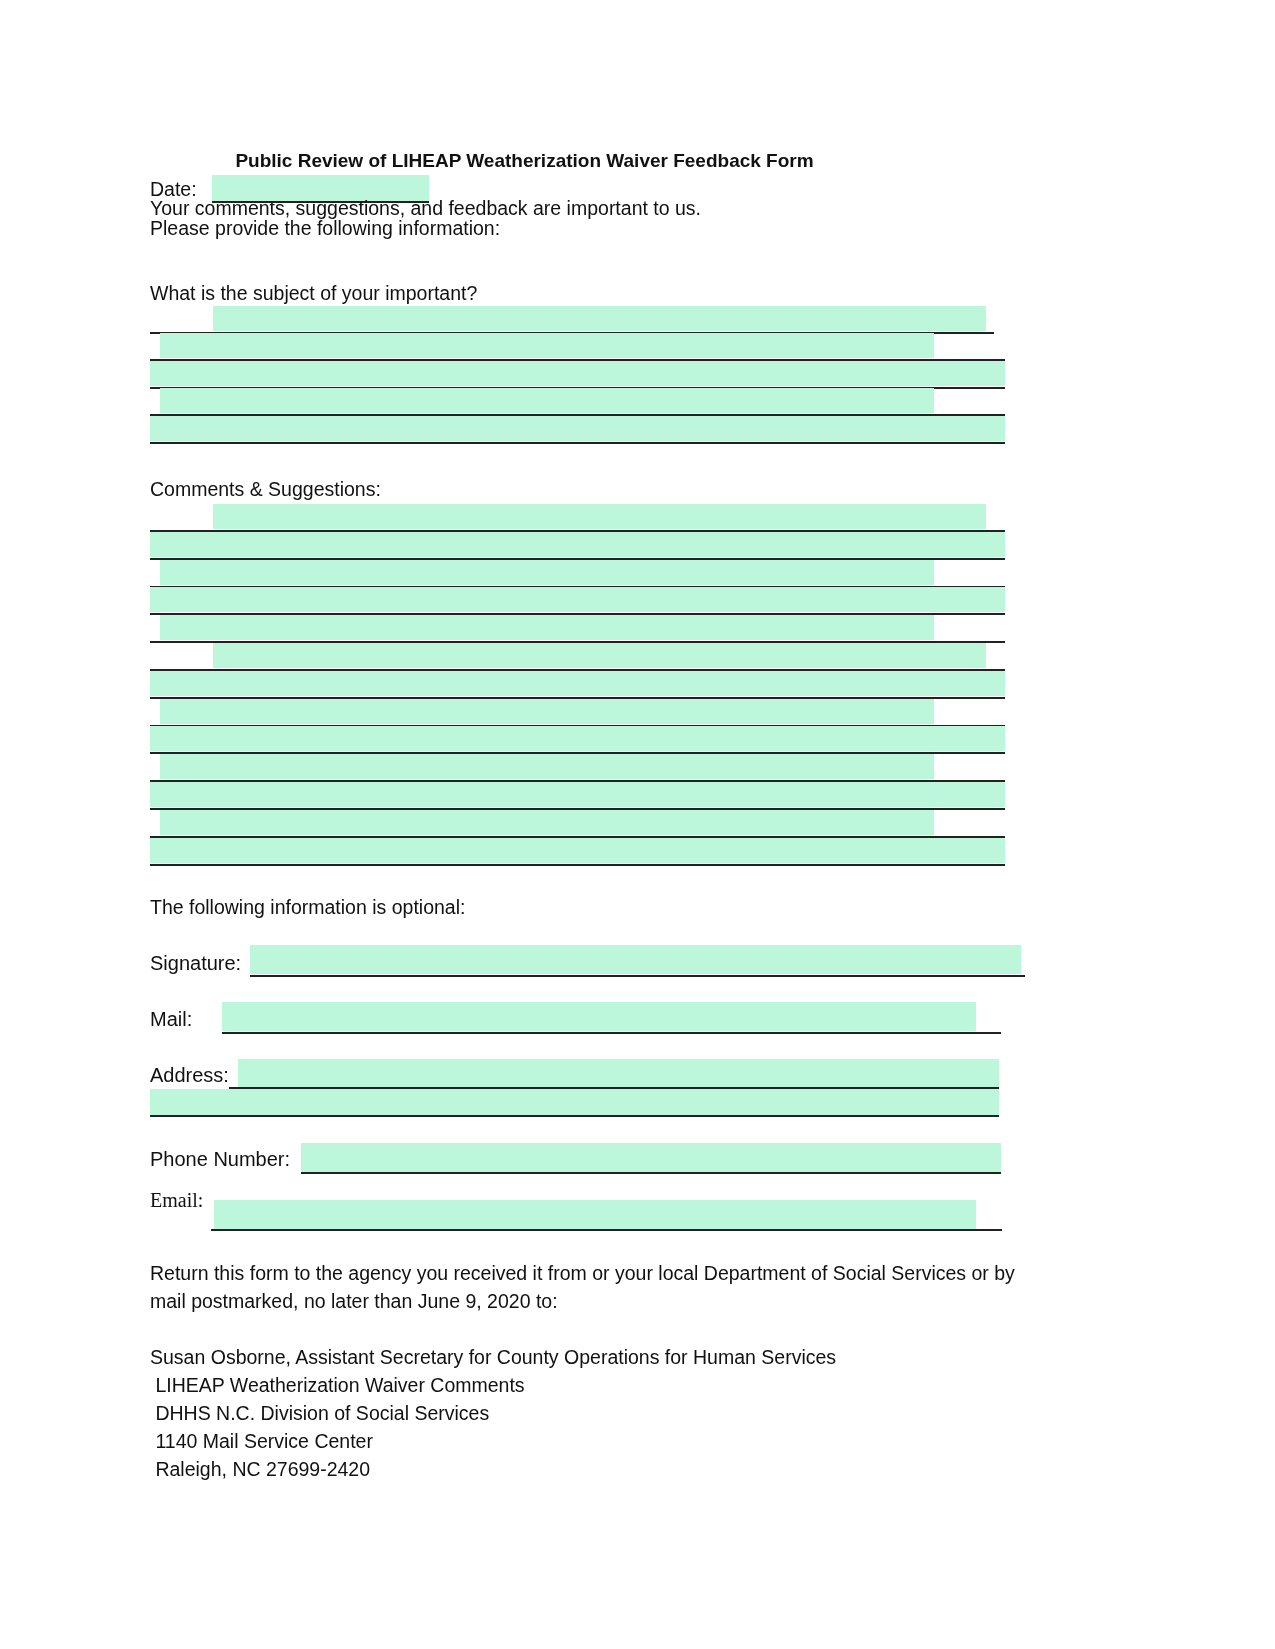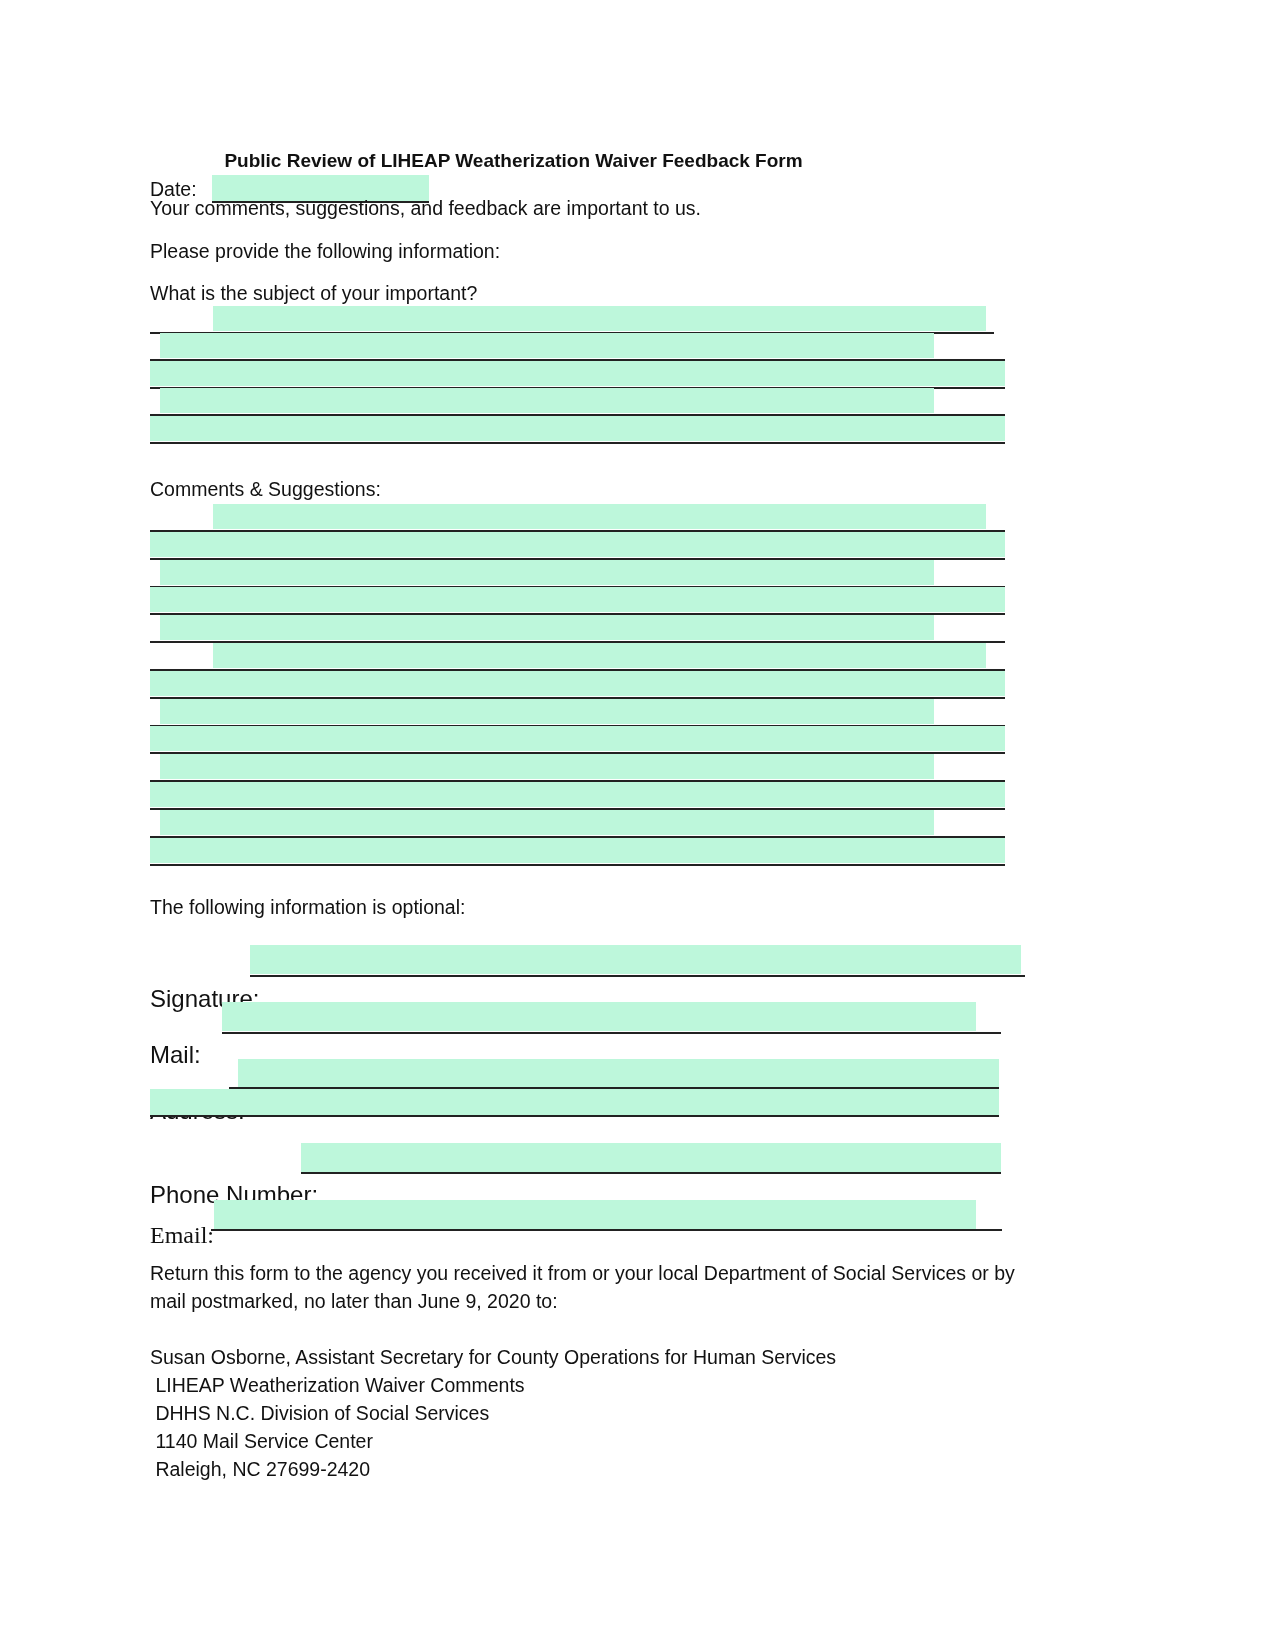--- a/index.html
+++ b/index.html
@@ -1,36 +1,36 @@
 <!DOCTYPE html>
 <html><head>
 <meta charset="utf-8">
 <style>
   html, body { margin: 0; padding: 0; background: #ffffff; }
   body { width: 1275px; height: 1649px; position: relative; overflow: hidden;
          font-family: "Liberation Sans", "DejaVu Sans", sans-serif; color: #111; }
   .abs { position: absolute; white-space: nowrap; }
-  .title { font-weight: bold; font-size: 19px; left: 0; width: 1027px; text-align: center; }
+  .title { font-weight: bold; font-size: 19px; left: 11px; width: 1027px; text-align: center; }
   .txt { font-size: 19.5px; left: 150px; }
   .bold { font-weight: normal; }
   .fill { position: absolute; background: #bdf7db; }
   .uline { position: absolute; height: 0; border-top: 2px solid #222; }
-  .fieldlbl { font-size: 24px; margin-top: 33px; }
+  .fieldlbl { font-size: 20px; }
 </style>
 </head>
 <body>
 
 <div class="abs title" style="top:150px;">Public Review of LIHEAP Weatherization Waiver Feedback Form</div>
 
 <div class="abs txt bold" style="top:178px;">Date:</div>
 <div class="fill" style="left:212px; top:175px; width:217px; height:27px;"></div>
 <div class="uline" style="left:212px; top:201px; width:217px;"></div>
 
 <div class="abs txt" style="top:197px;">Your comments, suggestions, and feedback are important to us.</div>
-<div class="abs txt" style="top:240px;">Please provide the following information:</div>
+<div class="abs txt" style="top:217px;">Please provide the following information:</div>
 
 <div class="abs txt bold" style="top:282px;">What is the subject of your important?</div>
 <div id="subject-lines">
     <div class="fill" style="left: 213px; top: 306px; width: 773px; height: 25px;"></div>
     <div class="uline" style="left: 150px; top: 332px; width: 844px;"></div>
     <div class="fill" style="left: 160px; top: 333.4px; width: 774px; height: 25px;"></div>
     <div class="uline" style="left: 150px; top: 359.4px; width: 855px;"></div>
     <div class="fill" style="left: 150px; top: 360.8px; width: 855px; height: 25px;"></div>
     <div class="uline" style="left: 150px; top: 386.8px; width: 855px;"></div>
     <div class="fill" style="left: 160px; top: 388.2px; width: 774px; height: 25px;"></div>

